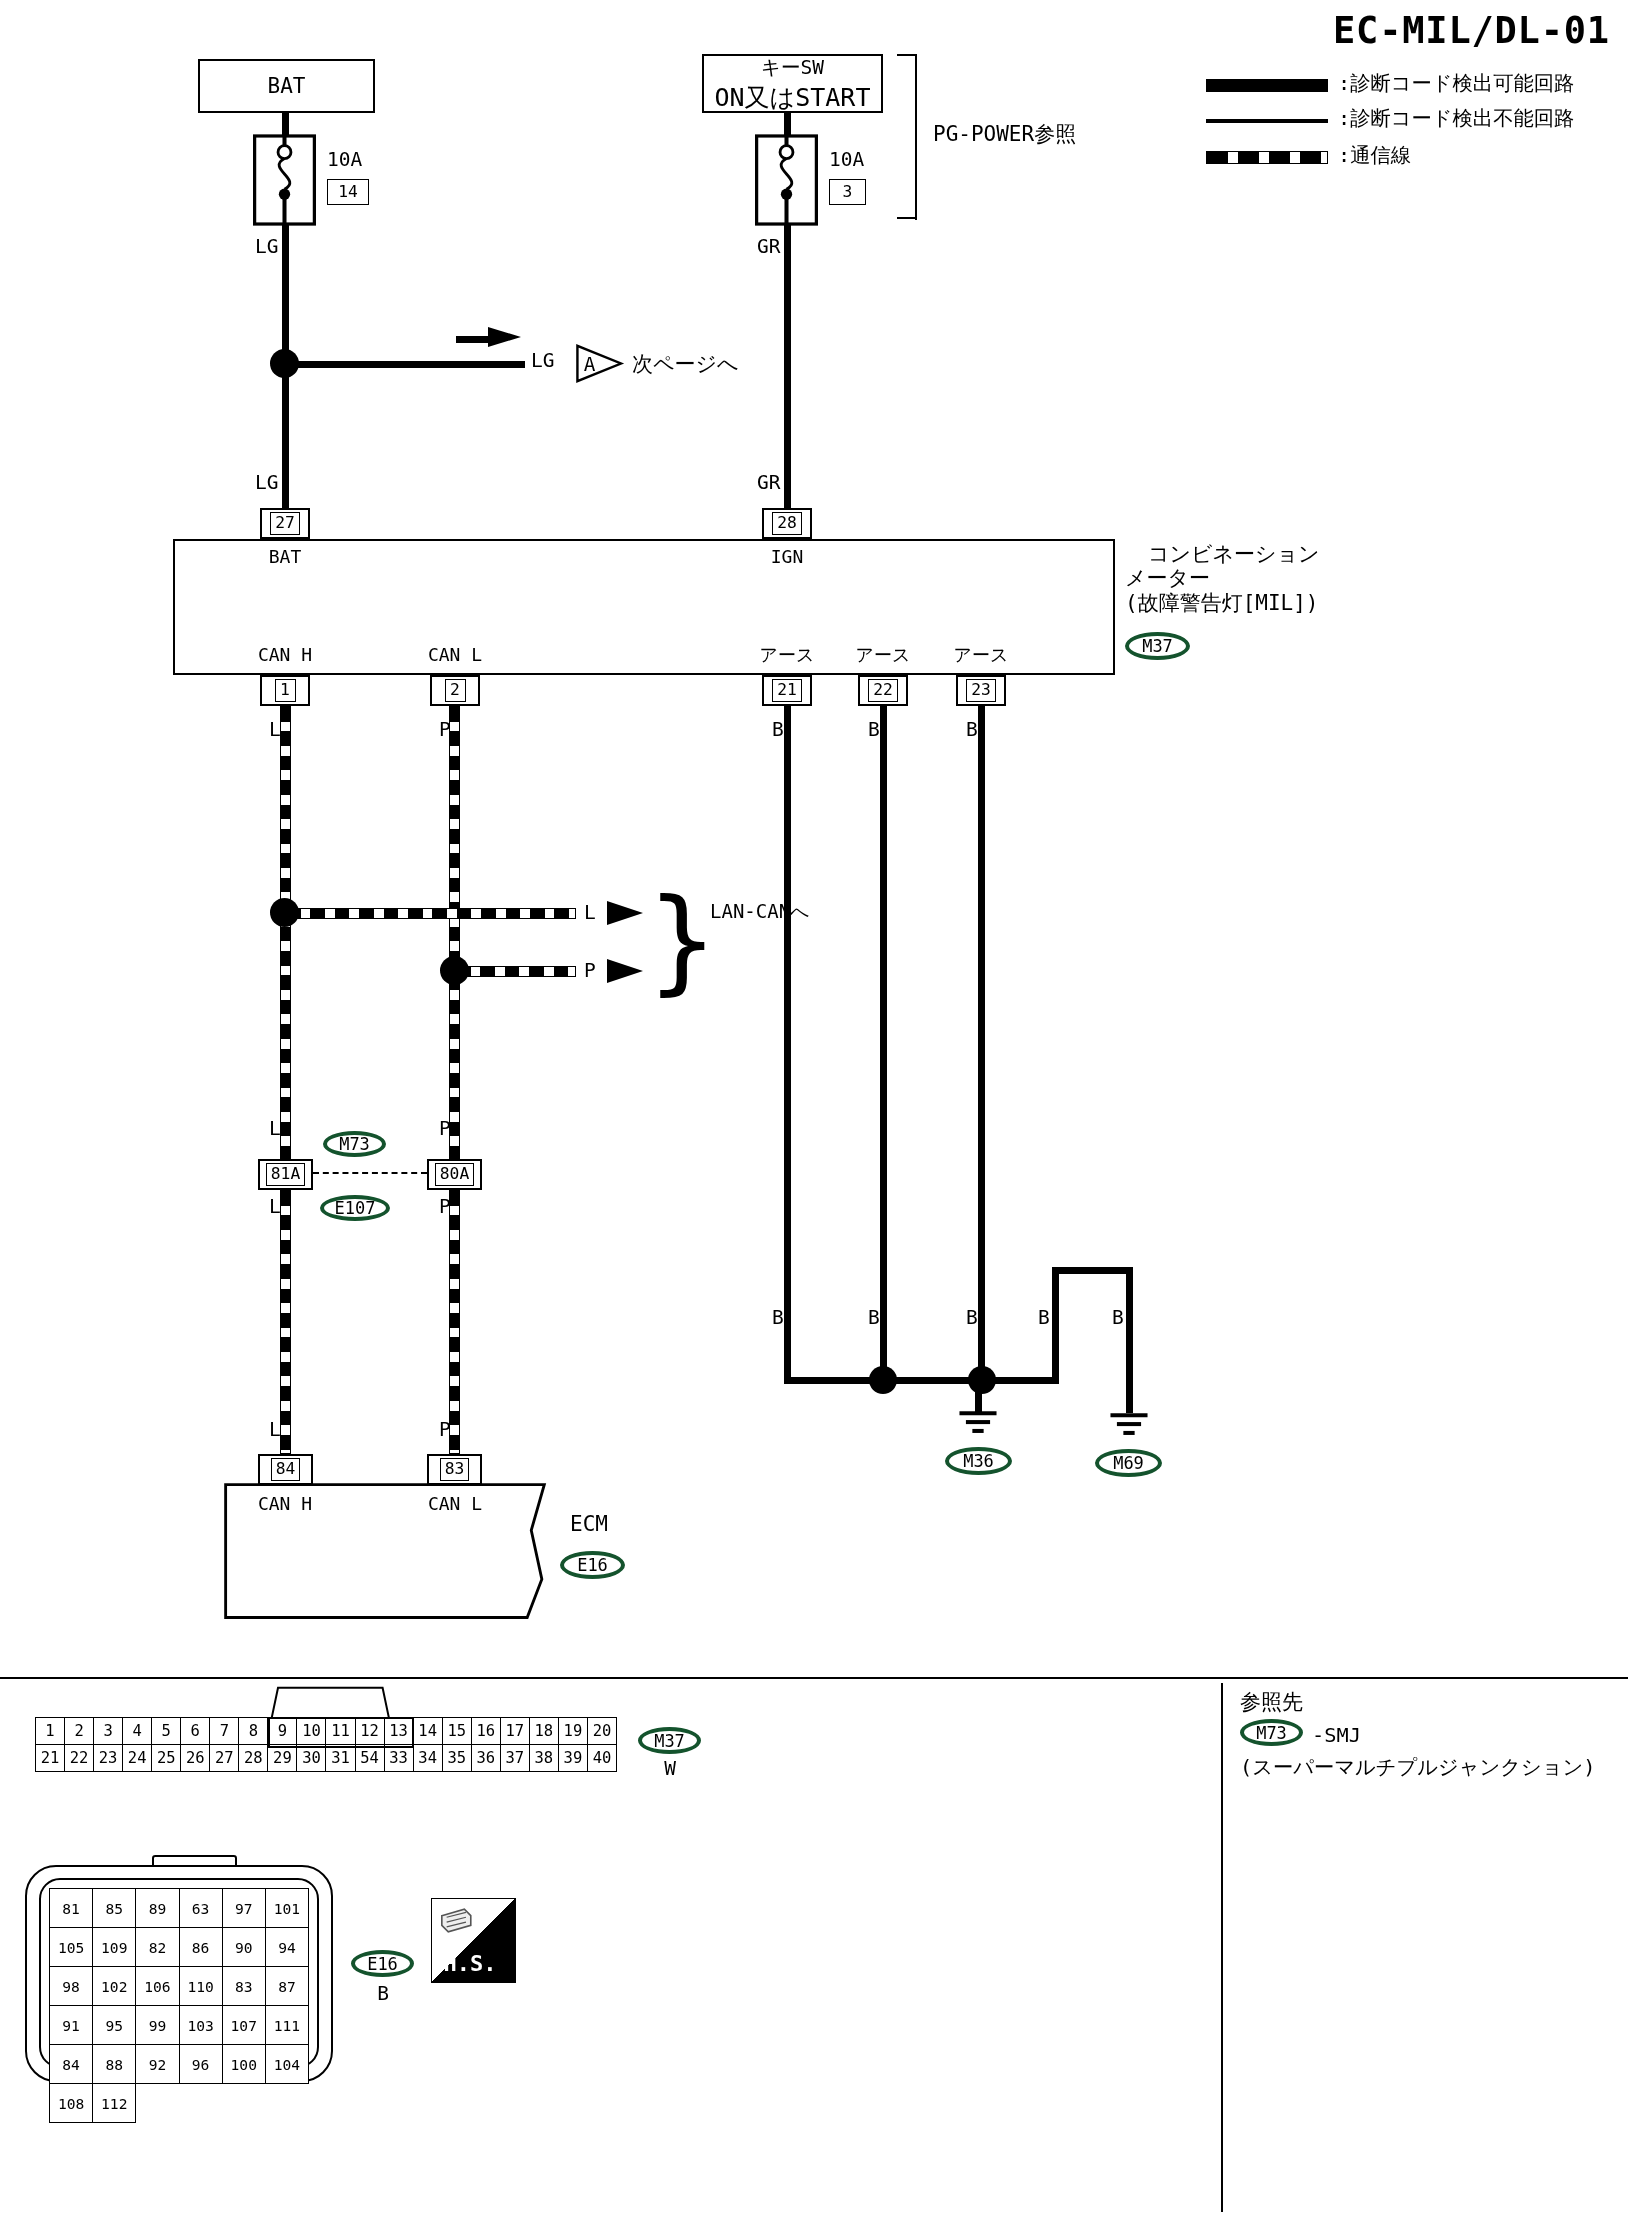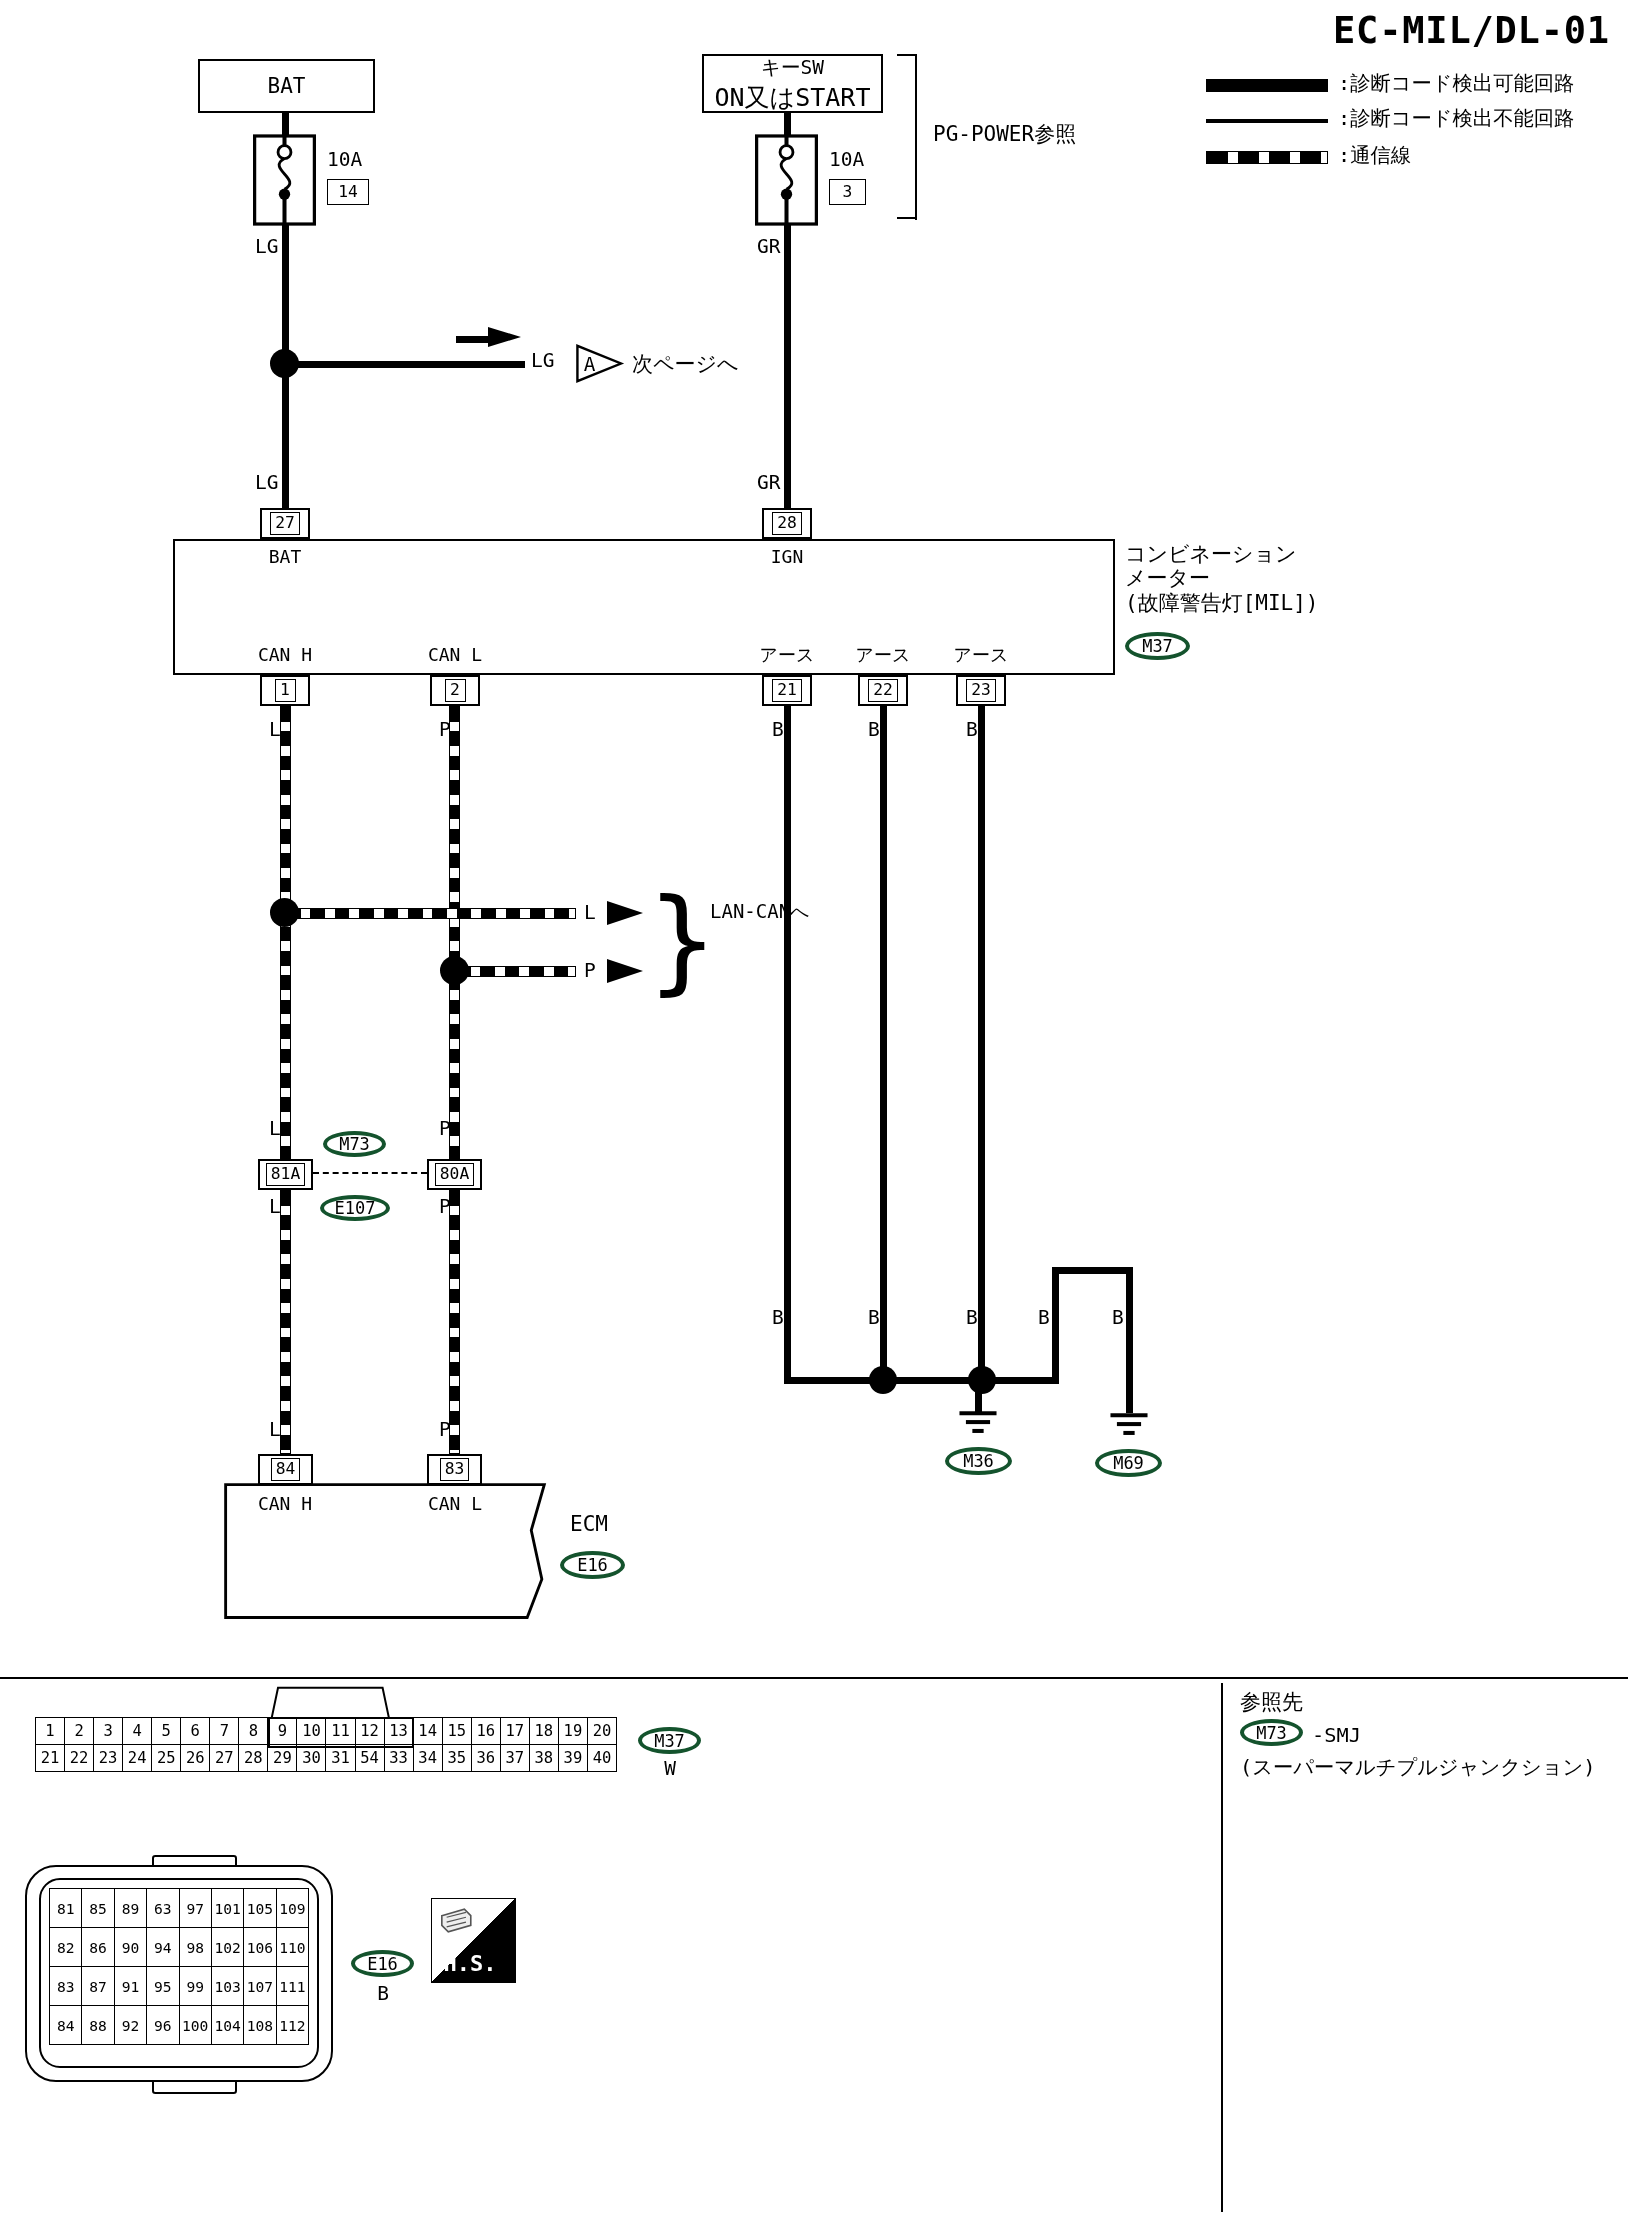--- a/index.html
+++ b/index.html
@@ -112,21 +112,21 @@
     <span style="border:none">3</span>
   </div>
   <div class="v" style="left:915px;top:54px;width:2.4px;height:166px"></div>
   <div class="h" style="left:897px;top:54px;width:20.3px;height:2.4px"></div>
   <div class="h" style="left:897px;top:217px;width:20.3px;height:2.4px"></div>
   <div class="t" style="left:933px;top:122px;font-size:21px">PG-POWER参照</div>
   <div class="t" style="left:757px;top:236px">GR</div>
   <div class="t" style="left:757px;top:472px">GR</div>
 
   <div class="abs" style="left:173px;top:539px;width:942px;height:136px;border:2.4px solid #000;background:#fff"></div>
-  <div class="t" style="left:1125px;top:542px;font-size:21px">コンビネーション</div>
+  <div class="t" style="left:1148px;top:542px;font-size:21px">コンビネーション</div>
   <div class="t" style="left:1125px;top:566px;font-size:21px">メーター</div>
   <div class="t" style="left:1125px;top:591px;font-size:21px">(故障警告灯[MIL])</div>
   <div class="oval" style="left:1125px;top:632px;width:65px;height:28px">M37</div>
 
   <div class="pin" style="left:260px;top:508px;width:50px;height:31px">
       <span>27</span>
     </div>
   <div class="pin" style="left:762px;top:508px;width:50px;height:31px">
       <span>28</span>
     </div>
@@ -266,21 +266,21 @@
       <div>40</div>
     </div>
   <div class="abs" style="left:268px;top:1717px;width:146px;height:31px;border:2.4px solid #000;pointer-events:none"></div>
   <div class="oval" style="left:638px;top:1727px;width:63px;height:27px">M37</div>
   <div class="t tc" style="left:670px;top:1758px">W</div>
 
   <div class="abs" style="left:152px;top:1855px;width:85px;height:14.6px;border:2px solid #000;border-radius:3.3px;background:#fff"></div>
   <div class="abs" style="left:152px;top:2079px;width:85px;height:14.6px;border:2px solid #000;border-radius:3.3px;background:#fff"></div>
   <div class="abs" style="left:25px;top:1865px;width:308px;height:217px;border:2.4px solid #000;border-radius:31px;background:#fff"></div>
   <div class="abs" style="left:39px;top:1878px;width:280px;height:190px;border:2px solid #000;border-radius:21px;background:#fff"></div>
-  <div class="cellgrid" style="left:49px;top:1888px;width:260px;grid-template-columns:repeat(8,1fr);grid-auto-rows:39px;font-size:14.6px">
+  <div class="cellgrid" style="left:49px;top:1888px;width:260px;grid-template-columns:repeat(6,1fr);grid-auto-rows:39px;font-size:14.6px">
       <div>81</div>
       <div>85</div>
       <div>89</div>
       <div>63</div>
       <div>97</div>
       <div>101</div>
       <div>105</div>
       <div>109</div>
       <div>82</div>
       <div>86</div>

